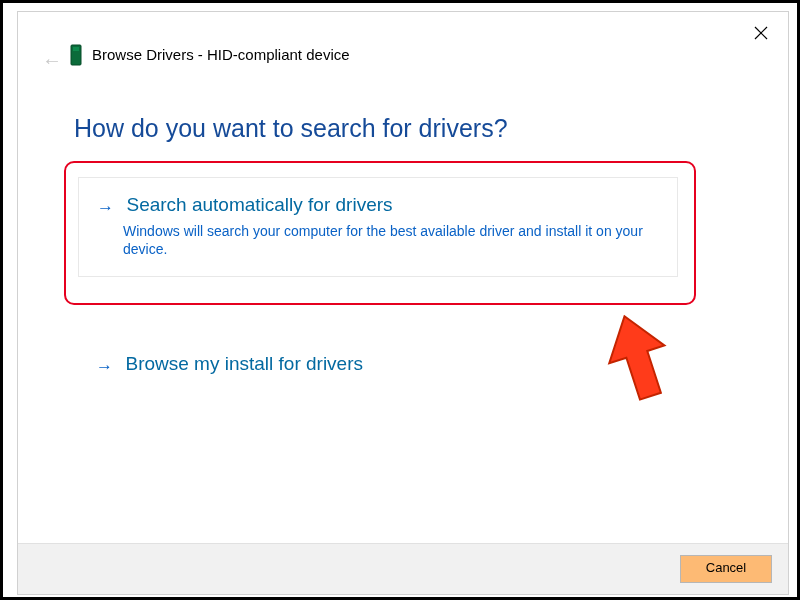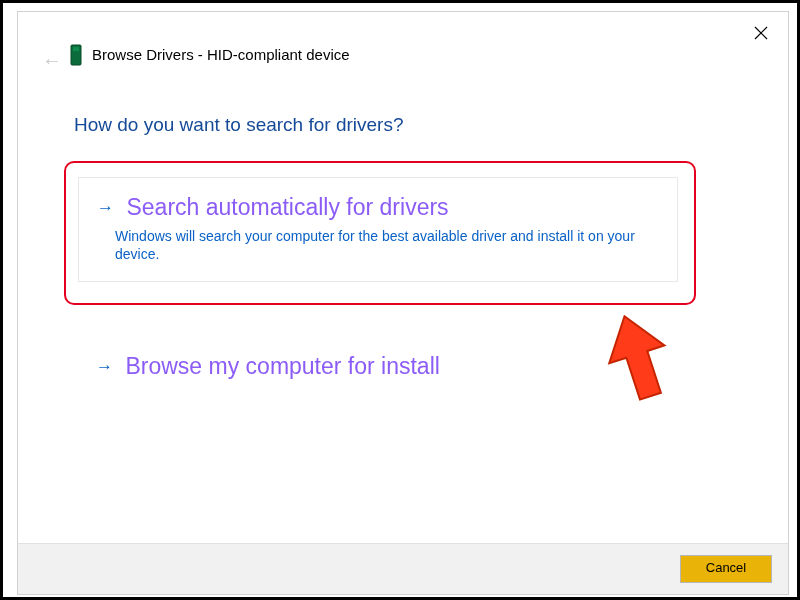--- a/index.html
+++ b/index.html
@@ -3,31 +3,31 @@
 <meta charset="utf-8">
 <style>
   html,body{margin:0;padding:0;width:800px;height:600px;font-family:"Segoe UI",Arial,sans-serif;background:#fff;color:#000;}
   .outer{position:relative;width:800px;height:600px;box-sizing:border-box;border:3px solid #000;background:#fff;overflow:hidden;}
   .window{position:absolute;left:14px;top:8px;width:772px;height:584px;border:1px solid #d1d1d1;background:#fff;box-sizing:border-box;}
   .close-icon{position:absolute;top:14px;right:20px;width:14px;height:14px;cursor:pointer;}
   .close-icon svg{display:block;}
   .back-icon{position:absolute;top:36px;left:24px;color:#c8c8c8;font-size:20px;line-height:1;}
   .device-icon{position:absolute;top:32px;left:52px;width:12px;height:22px;}
   .title{position:absolute;top:34px;left:74px;font-size:15px;color:#000;}
-  .question{position:absolute;top:102px;left:56px;font-size:19px;color:#154a98;}
+  .question{position:absolute;top:102px;left:56px;font-size:25px;color:#154a98;}
   .opt{position:absolute;left:60px;width:600px;box-sizing:border-box;padding:16px 18px 18px 18px;cursor:pointer;}
   .opt1{top:165px;border:1px solid #e8e8e8;}
   .opt2{top:325px;}
   .opt-arrow{color:#0a62c6;font-size:17px;display:inline-block;vertical-align:top;margin-right:8px;margin-top:2px;}
-  .opt-title{display:inline;color:#8b5cf6;font-size:23px;}
-  .opt-desc{display:block;margin-left:18px;margin-top:6px;color:#0a62c6;font-size:14px;line-height:1.3;max-width:540px;}
+  .opt-title{display:inline;color:#0369a1;font-size:19px;}
+  .opt-desc{display:block;margin-left:26px;margin-top:6px;color:#0a62c6;font-size:14px;line-height:1.3;max-width:540px;}
   .highlight{position:absolute;left:46px;top:149px;width:628px;height:140px;border:2px solid #e6001f;border-radius:10px;pointer-events:none;}
   .arrow-annot{position:absolute;left:576px;top:294px;pointer-events:none;}
   .footer{position:absolute;left:0;right:0;bottom:0;height:50px;background:#f1f1f1;border-top:1px solid #e1e1e1;}
-  .cancel-btn{position:absolute;right:16px;top:11px;width:90px;height:26px;background:#eab308;border:1px solid #b6b6b6;font-size:13px;color:#000;text-align:center;line-height:24px;cursor:pointer;}
+  .cancel-btn{position:absolute;right:16px;top:11px;width:90px;height:26px;background:#fdba74;border:1px solid #b6b6b6;font-size:13px;color:#000;text-align:center;line-height:24px;cursor:pointer;}
 </style>
 </head>
 <body>
 
 <div class="outer">
   <div class="window">
 
     <div class="close-icon">
       <svg width="14" height="14" viewBox="0 0 14 14">
         <line x1="1" y1="1" x2="13" y2="13" stroke="#000" stroke-width="1.2"></line>
@@ -51,21 +51,21 @@
     <div class="question">How do you want to search for drivers?</div>
 
     <div class="opt opt1">
       <span class="opt-arrow">→</span>
       <span class="opt-title">Search automatically for drivers</span>
       <span class="opt-desc">Windows will search your computer for the best available driver and install it on your device.</span>
     </div>
 
     <div class="opt opt2">
       <span class="opt-arrow">→</span>
-      <span class="opt-title">Browse my computer for install</span>
+      <span class="opt-title">Browse my install for drivers</span>
     </div>
 
     <div class="highlight"></div>
 
     <div class="arrow-annot">
       <svg width="90" height="110" viewBox="0 0 90 110">
         <g transform="rotate(-18 45 55)">
           <polygon points="45,8 74,48 56,48 56,92 34,92 34,48 16,48" fill="#ff3b1a" stroke="#c42400" stroke-width="2"></polygon>
         </g>
       </svg>

